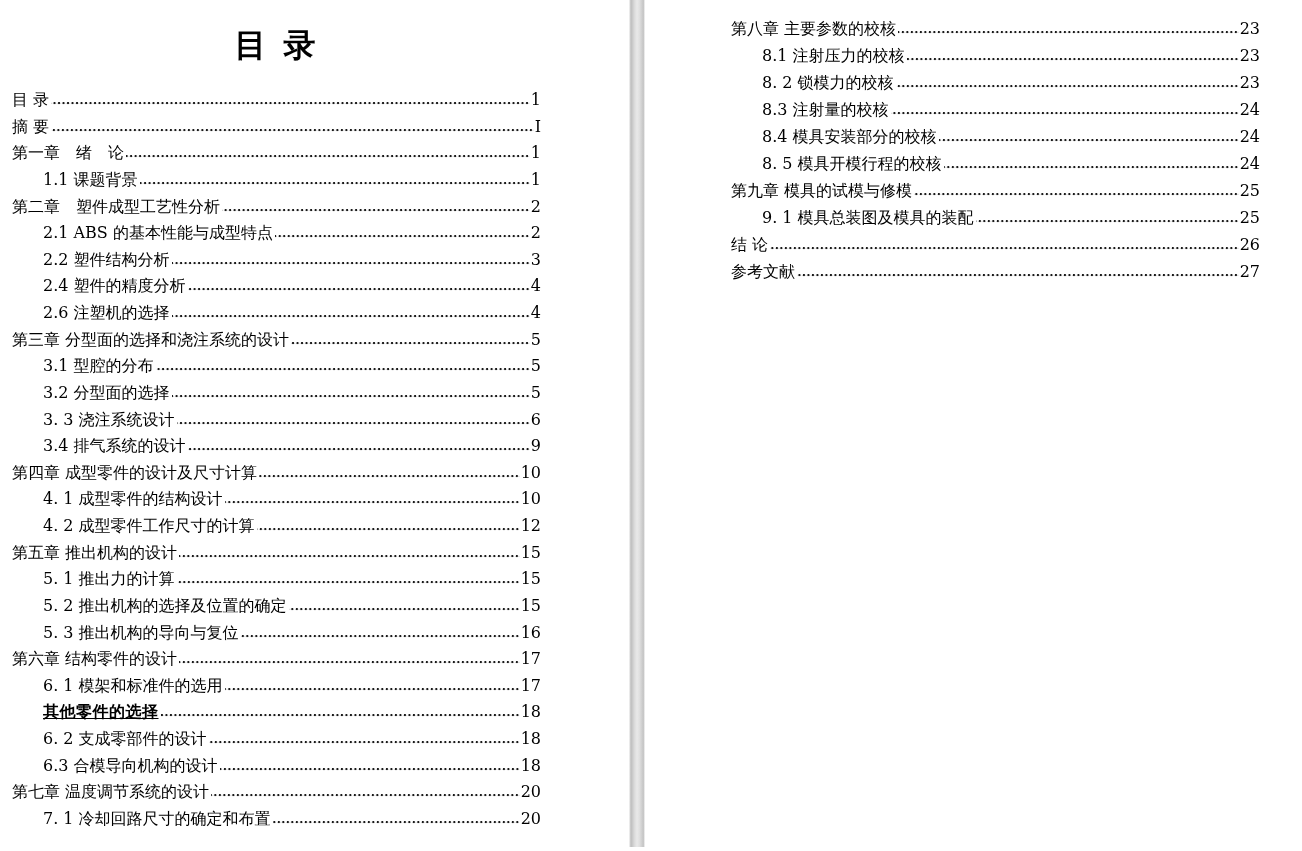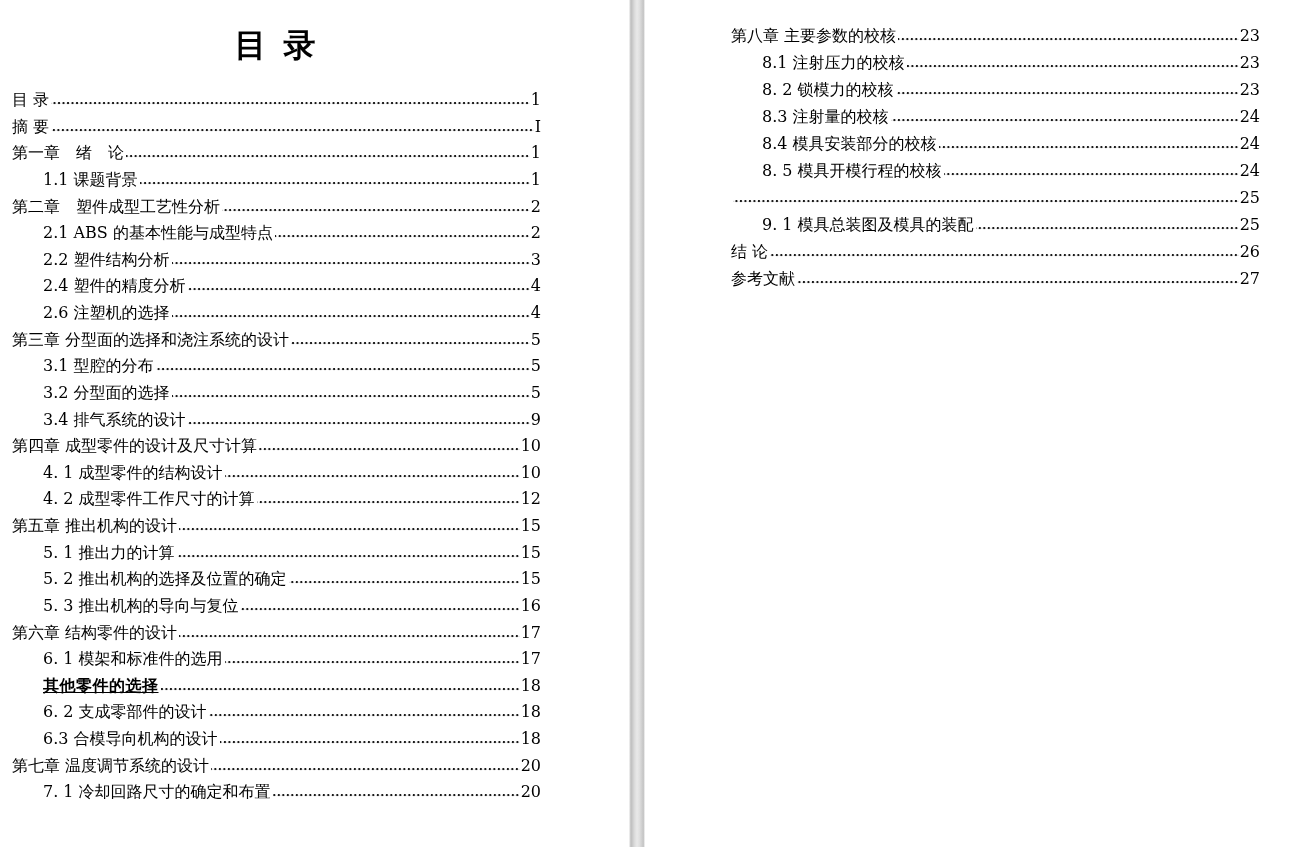--- a/index.html
+++ b/index.html
@@ -21,21 +21,21 @@
       #e0e0e0 65%, #c4c4c4 90%, #fbfbfb 100%);
   }
   .doc-title{
     position:absolute;left:12px;top:24px;width:529px;height:42px;
     line-height:42px;text-align:center;
     font-size:32px;font-weight:700;letter-spacing:3px;
     white-space:nowrap;
   }
   .toc{position:absolute;}
   #toc-left{left:12px;top:87px;width:529px;}
-  #toc-right{left:86px;top:22px;width:529px;}
+  #toc-right{left:86px;top:15px;width:529px;}
   .toc-row{
     display:flex;align-items:baseline;
     height:26.63px;line-height:26.63px;
     font-size:16px;white-space:nowrap;
   }
   #toc-right .toc-row{height:27px;line-height:27px;}
   .toc-row.level-2{padding-left:31px;text-align:center;}
   .toc-row.bold .label{font-weight:700;font-family:"DejaVu Sans","Liberation Sans",sans-serif;letter-spacing:0.5px;text-decoration:underline;}
   .label{flex:0 0 auto;}
   .leader{
@@ -107,20 +107,25 @@
         <span class="label">3.1 型腔的分布</span>
         <span class="leader"></span>
         <span class="pagenum">5</span>
       </div>
       <div class="toc-row level-2">
         <span class="label">3.2 分型面的选择</span>
         <span class="leader"></span>
         <span class="pagenum">5</span>
       </div>
       <div class="toc-row level-2">
+        <span class="label">3. 3 浇注系统设计</span>
+        <span class="leader"></span>
+        <span class="pagenum">6</span>
+      </div>
+      <div class="toc-row level-2">
         <span class="label">3.4 排气系统的设计</span>
         <span class="leader"></span>
         <span class="pagenum">9</span>
       </div>
       <div class="toc-row level-1">
         <span class="label">第四章 成型零件的设计及尺寸计算</span>
         <span class="leader"></span>
         <span class="pagenum">10</span>
       </div>
       <div class="toc-row level-2">
@@ -219,20 +224,21 @@
         <span class="label">8.4 模具安装部分的校核</span>
         <span class="leader"></span>
         <span class="pagenum">24</span>
       </div>
       <div class="toc-row level-2">
         <span class="label">8. 5 模具开模行程的校核</span>
         <span class="leader"></span>
         <span class="pagenum">24</span>
       </div>
       <div class="toc-row level-1">
+        <span class="label">第九章 模具的试模与修模</span>
         <span class="leader"></span>
         <span class="pagenum">25</span>
       </div>
       <div class="toc-row level-2">
         <span class="label">9. 1 模具总装图及模具的装配</span>
         <span class="leader"></span>
         <span class="pagenum">25</span>
       </div>
       <div class="toc-row level-1">
         <span class="label">结 论</span>

